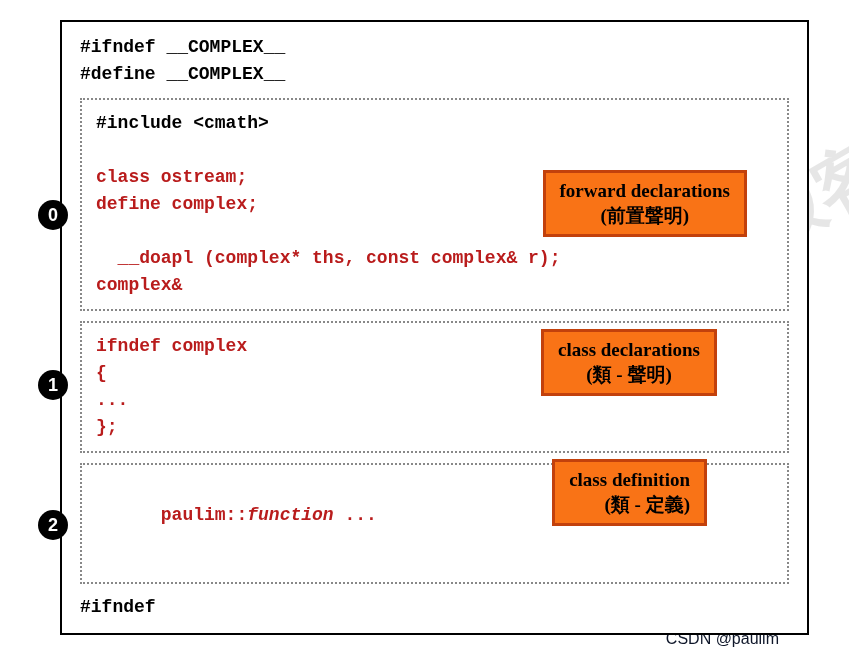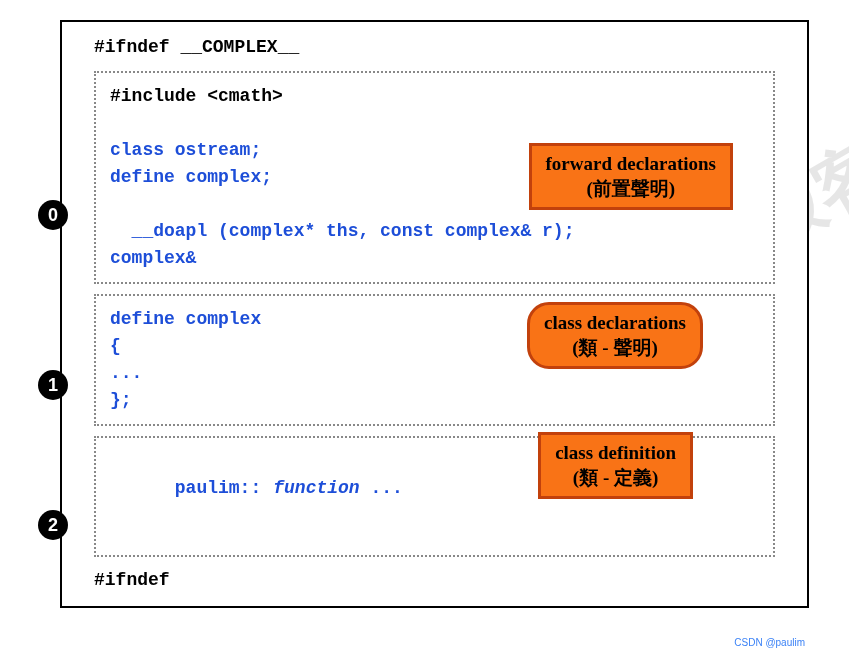--- a/index.html
+++ b/index.html
@@ -8,31 +8,31 @@
       font-size: 18px;
       font-weight: bold;
       background: #fff;
       width: 849px;
       height: 656px;
       position: relative;
       padding: 20px 40px 20px 60px;
     }
     .outer-box {
       border: 2px solid #000;
-      padding: 12px 32px;
+      padding: 12px 18px;
       position: relative;
       background: #fff;
     }
     .code-line {
       line-height: 1.5;
       white-space: pre;
       color: #000;
     }
-    .blue { color: #1d4ed8; }
-    .italic { font-style: italic; margin-left: 12px; }
+    .blue { color: #b91c1c; }
+    .italic { font-style: italic; }
     .dotted-box {
       border: 2px dotted #888;
       padding: 10px 14px;
       margin: 10px 0;
       position: relative;
     }
     .callout {
       font-family: "Times New Roman", serif;
       position: absolute;
       background: #f97316;
@@ -56,23 +56,23 @@
       align-items: center;
       justify-content: center;
       font-weight: bold;
       font-size: 18px;
       font-family: Arial, sans-serif;
       z-index: 5;
     }
     .footer {
       position: absolute;
       bottom: 8px;
-      right: 44px;
-      font-size: 10px;
-      color: #3b82f6;
+      right: 70px;
+      font-size: 16px;
+      color: #0f172a;
       font-family: Arial, sans-serif;
       font-weight: normal;
     }
     .watermark {
       position: absolute;
       font-family: Arial, sans-serif;
       font-weight: bold;
       transform: rotate(-30deg);
       z-index: 1;
       pointer-events: none;
@@ -101,51 +101,52 @@
 </head>
 <body>
 
 <div class="watermark wm1">极客</div>
 <div class="watermark wm2">GeekBand</div>
 
 <div class="content-layer">
 <div class="outer-box">
 
   <div class="code-line">#ifndef __COMPLEX__</div>
+  <div class="code-line">#define __COMPLEX__</div>
 
   <div class="dotted-box">
     <div class="code-line">#include &lt;cmath&gt;</div>
     <div class="code-line">&nbsp;</div>
     <div class="code-line blue">class ostream;</div>
     <div class="code-line blue">define complex;</div>
     <div class="code-line">&nbsp;</div>
     <div class="code-line blue">  __doapl (complex* ths, const complex&amp; r);</div>
     <div class="code-line blue">complex&amp;</div>
     <div class="callout" style="right: 40px; top: 70px;">
       <span>forward declarations</span><br>
       <span>(前置聲明)</span>
     </div>
   </div>
 
   <div class="dotted-box">
-    <div class="code-line blue">define complex</div>
+    <div class="code-line blue">ifndef complex</div>
     <div class="code-line blue">{</div>
     <div class="code-line blue">...</div>
     <div class="code-line blue">};</div>
-    <div class="callout" style="right: 70px; top: 6px; border-radius: 22px;">
+    <div class="callout" style="right: 70px; top: 6px;">
       <span>class declarations</span><br>
       <span>(類 - 聲明)</span>
     </div>
   </div>
 
   <div class="dotted-box" style="padding-bottom: 26px;">
     <div class="code-line">
       <span class="blue">paulim::</span><span class="blue italic">function</span><span class="blue"> ...</span>
     </div>
-    <div class="callout" style="right: 80px; top: -6px;">
+    <div class="callout" style="right: 80px; top: -6px; text-align: right;">
       <span>class definition</span><br>
       <span>(類 - 定義)</span>
     </div>
   </div>
 
   <div class="code-line">#ifndef</div>
 
 </div>
 </div>
 

